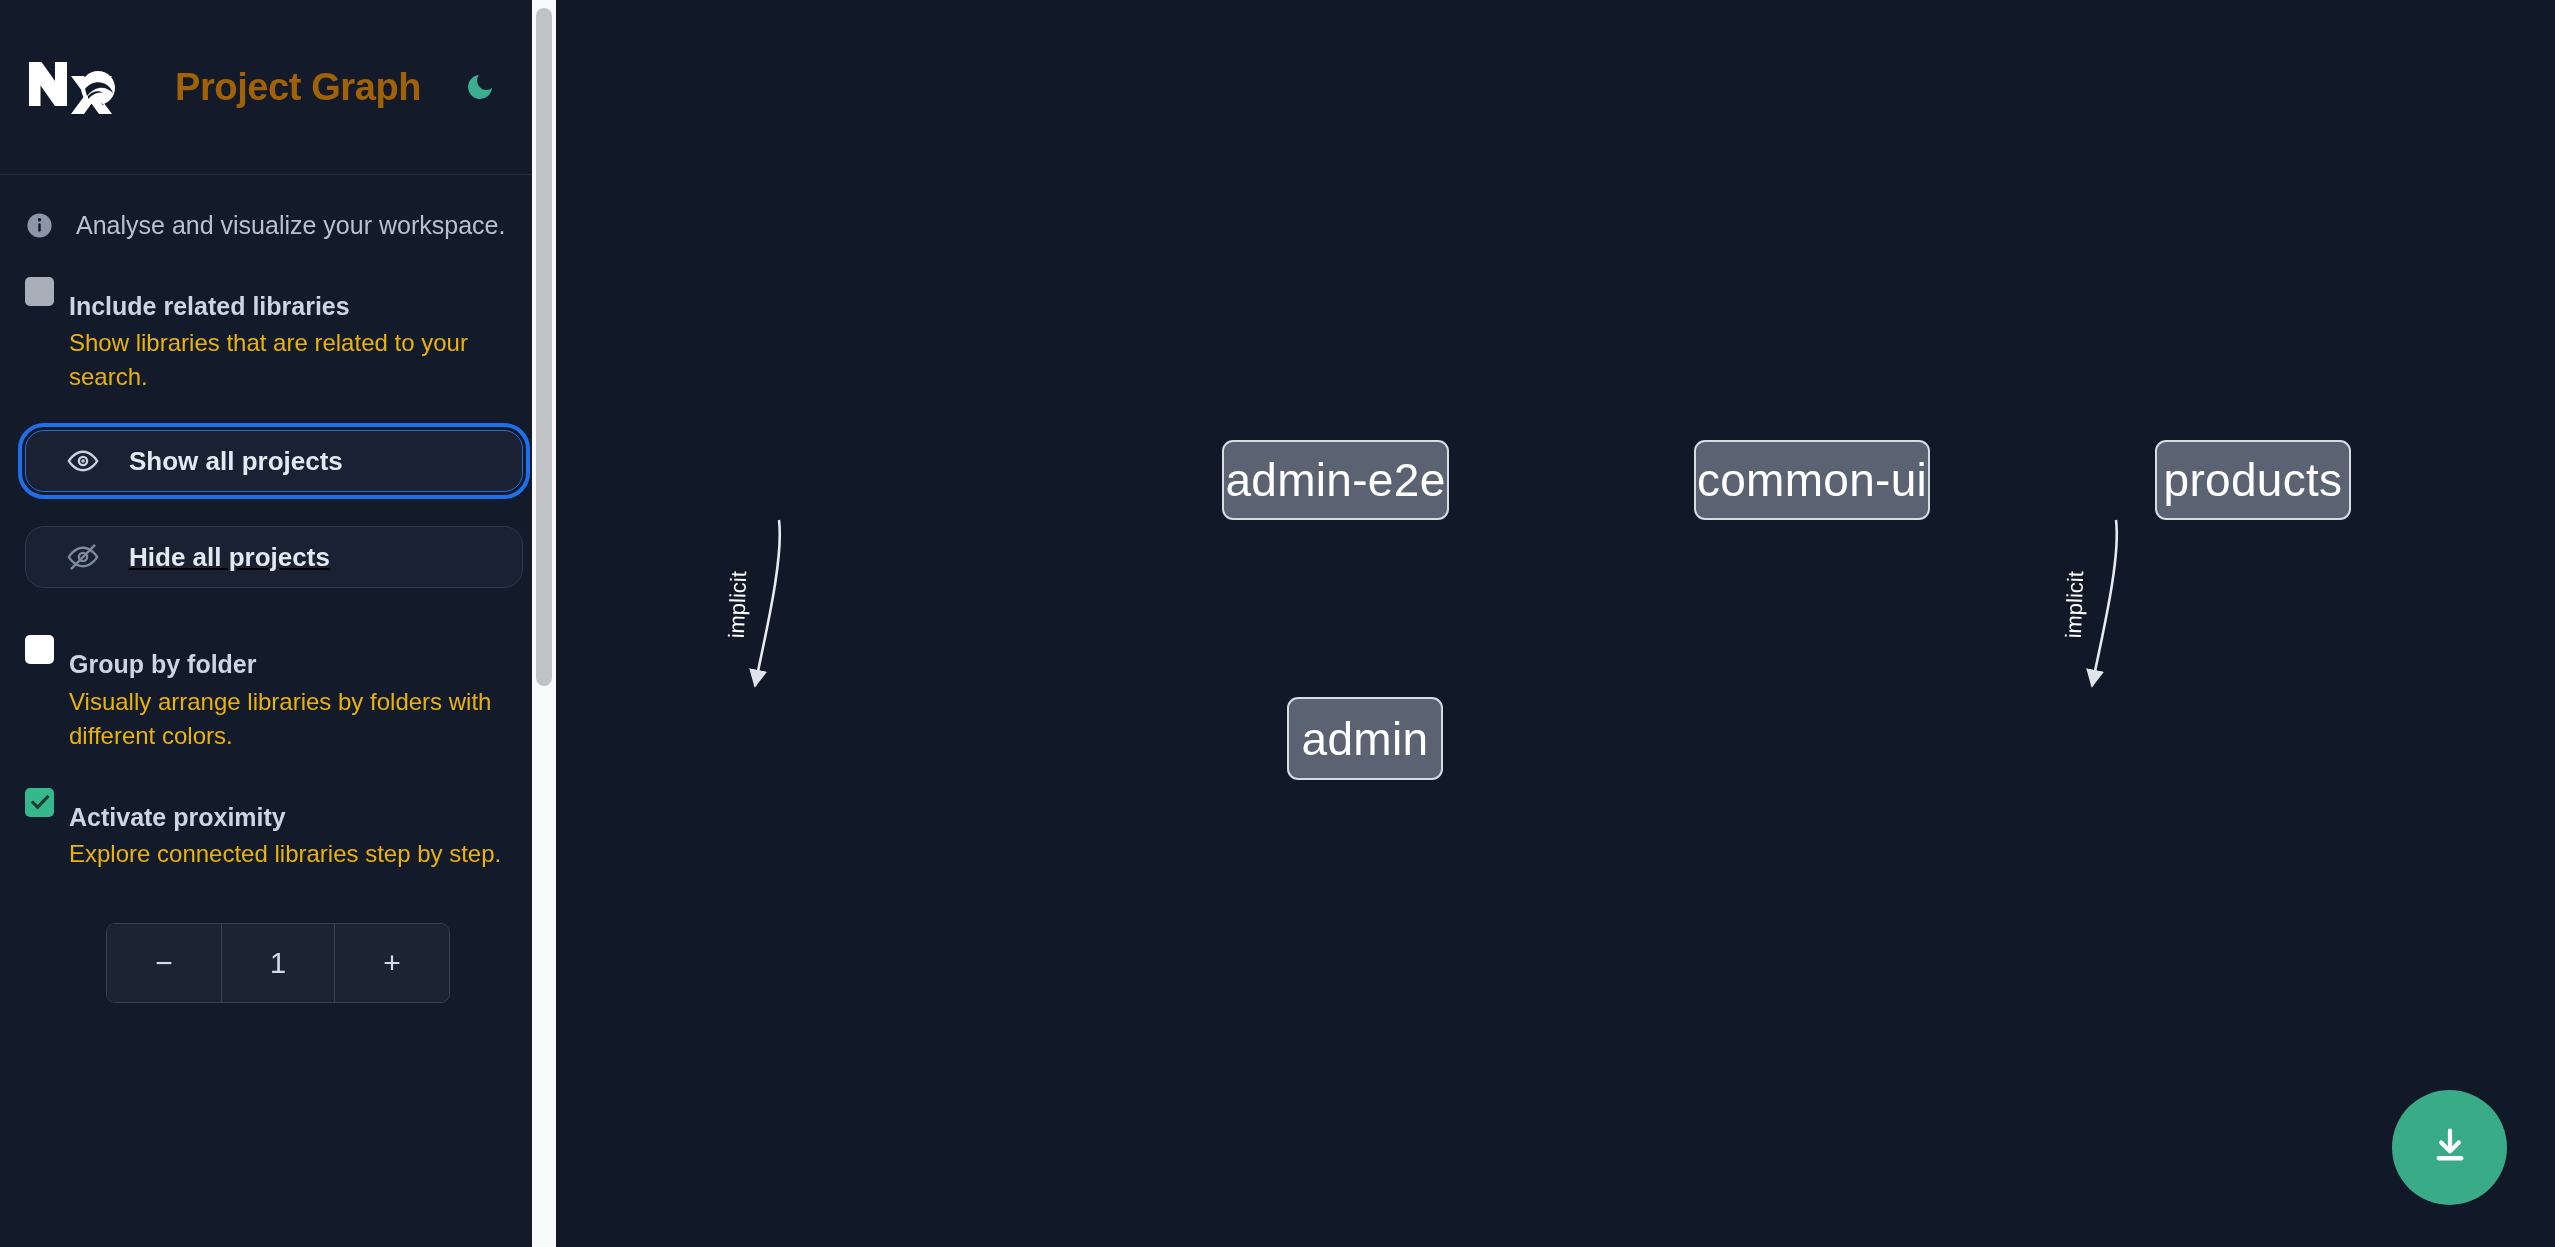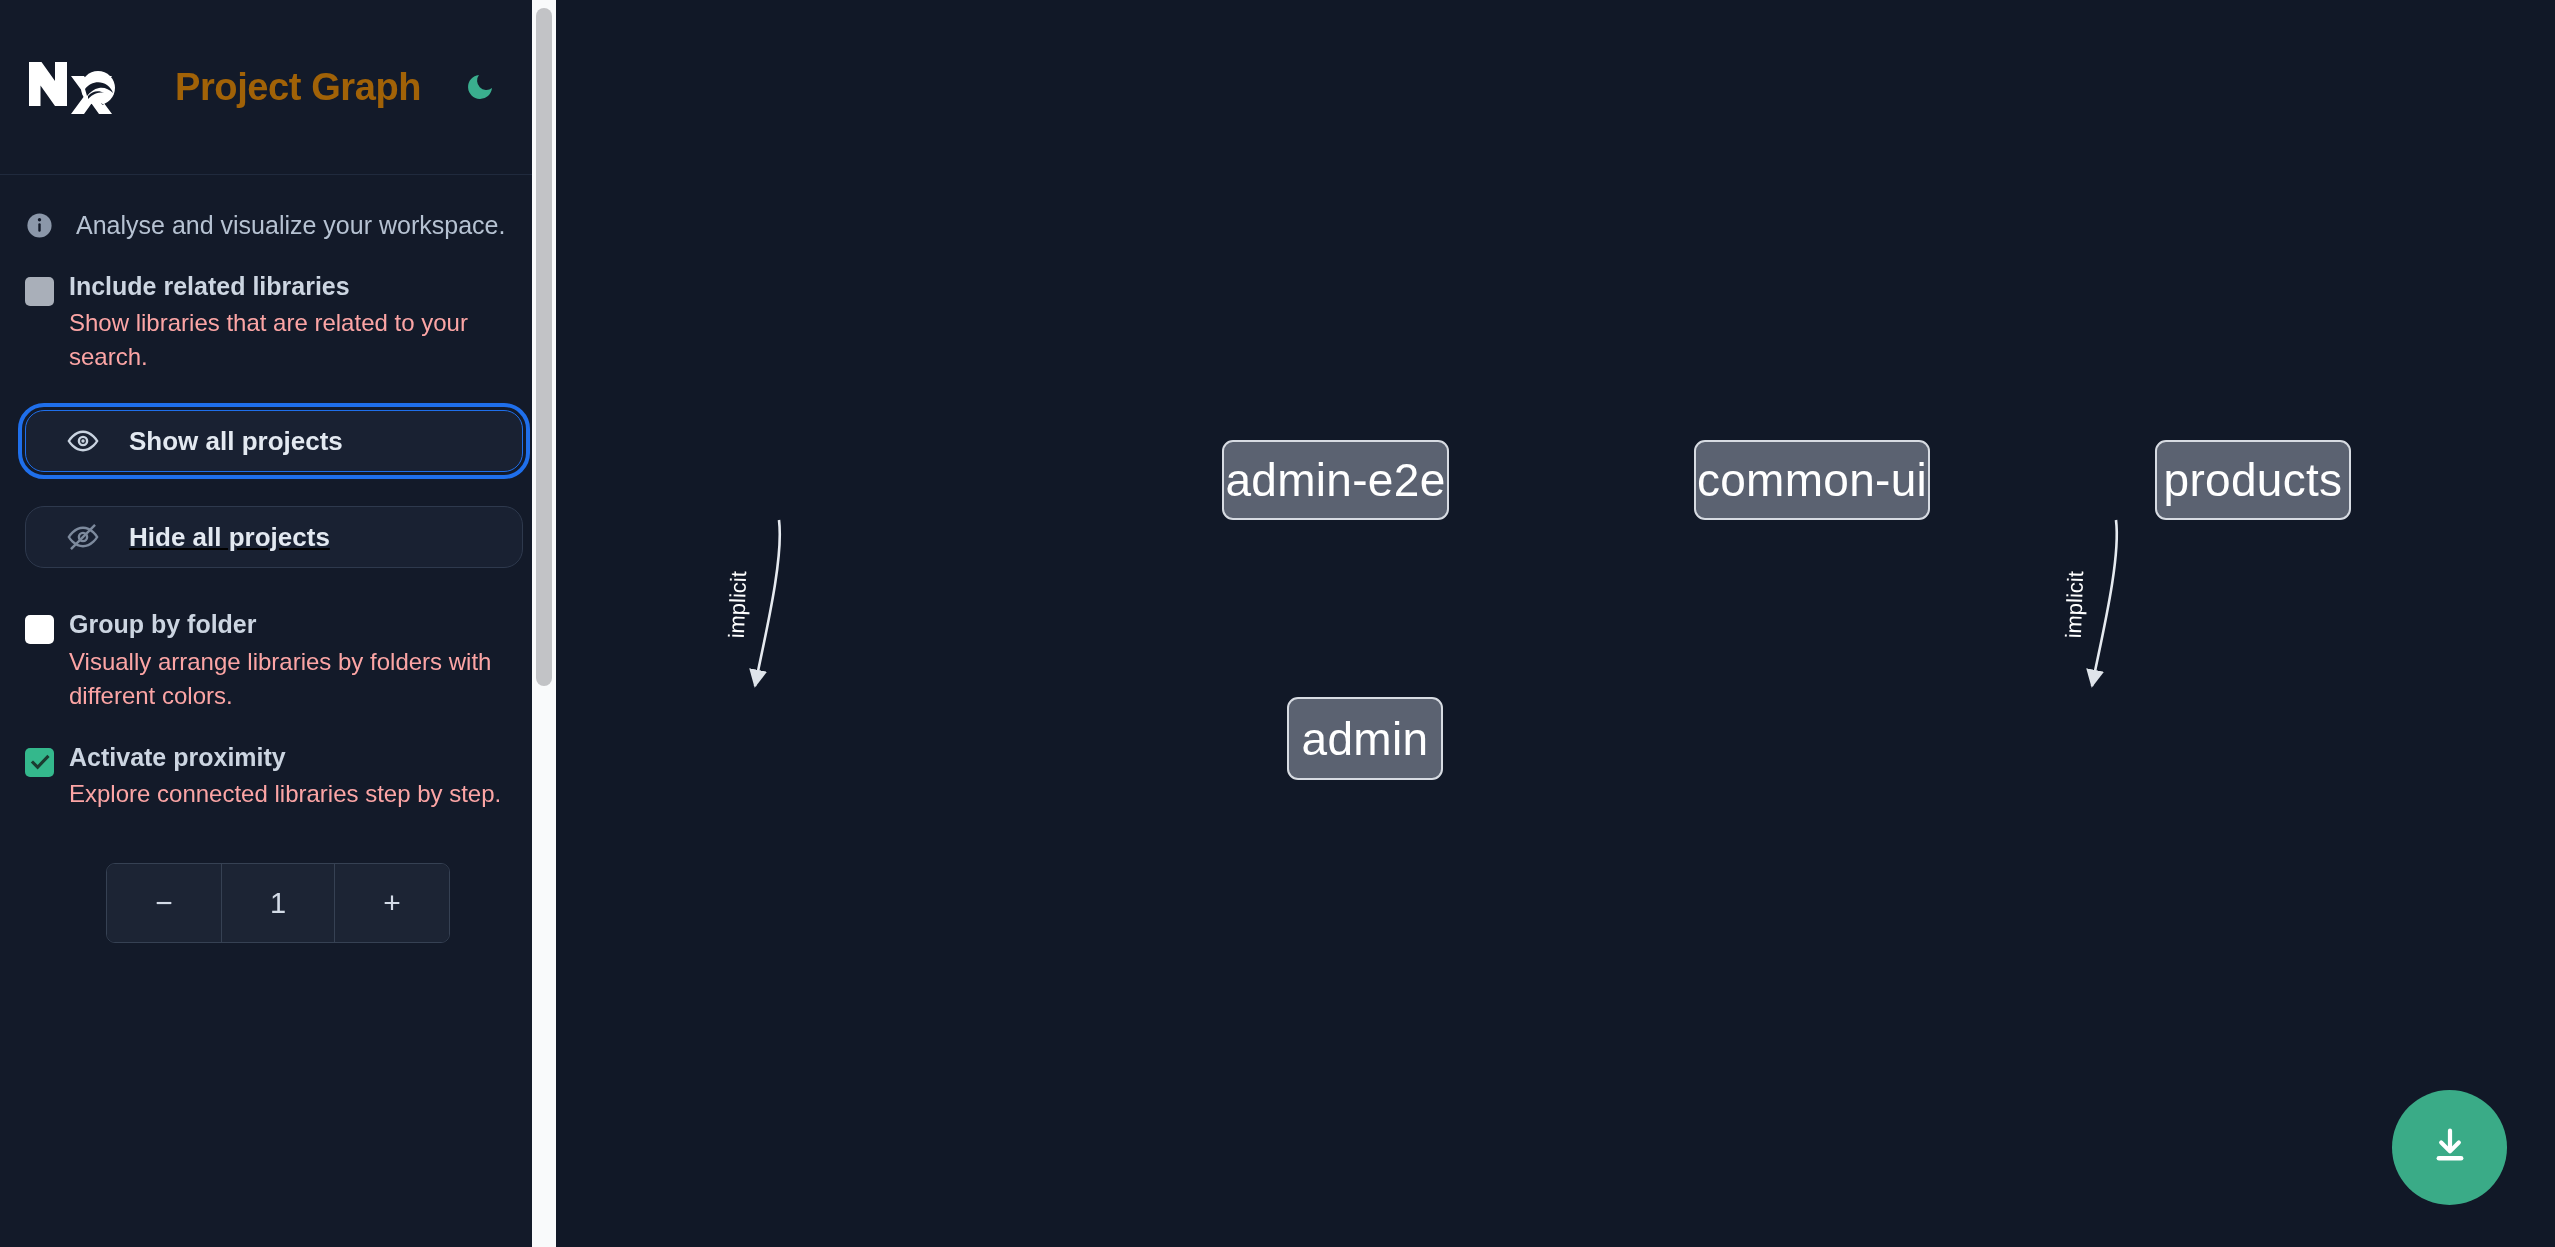--- a/index.html
+++ b/index.html
@@ -78,27 +78,27 @@
   .chk {
     width: 29px; height: 29px; border-radius: 5px;
     display: block; cursor: pointer;
   }
   .chk-grey { background: #a9afb9; }
   .chk-white { background: #ffffff; }
   .chk-green {
     background: #34b88c;
     display: flex; align-items: center; justify-content: center;
   }
-  .opt-text-col { flex: 1 1 auto; }
+  .opt-text-col { flex: 1 1 auto; margin-top: 20px; }
   .opt-title {
     font-size: 25px; font-weight: 700; color: #ccd5e1;
     line-height: 1.05;
   }
   .opt-desc {
-    font-size: 24px; color: #fca5a5; line-height: 1.42;
+    font-size: 24px; color: #eab308; line-height: 1.42;
     margin-top: 7px; max-width: 445px;
   }
 
   
   .btn-block {
     margin-top: 36px;
     height: 62px;
     width: 498px;
     display: flex; align-items: center;
     border-radius: 19px;

